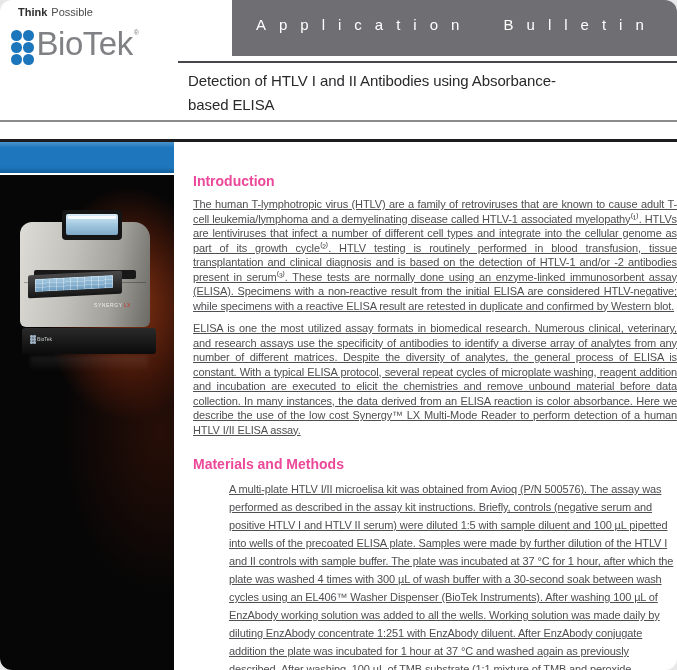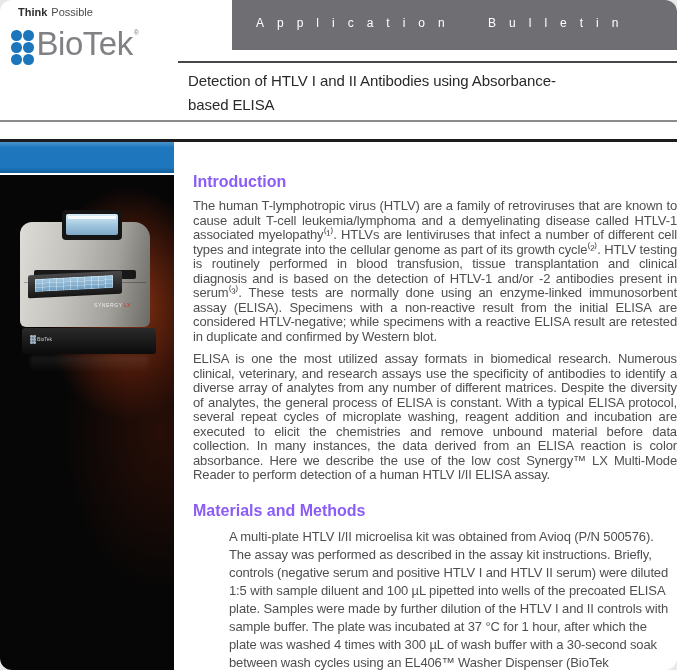--- a/index.html
+++ b/index.html
@@ -11,23 +11,23 @@
   }
   
   .tagline{position:absolute;left:18px;top:6px;font-size:11px;color:#4c4c4e;}
   .tagline .tg-bold{font-weight:bold;color:#2e2e30;margin-right:4px;}
   .logo{position:absolute;left:11px;top:27px;display:flex;align-items:flex-start;}
   .dots{display:grid;grid-template-columns:repeat(2,10.5px);grid-auto-rows:10.5px;gap:1.6px;margin-top:3px;}
   .dots i{display:block;width:10.5px;height:10.5px;border-radius:50%;background:#1c76bc;}
   .logo-text{font-size:33px;line-height:33px;color:#808184;letter-spacing:-0.5px;margin-left:3px;}
   .reg{font-size:7px;color:#808184;margin-left:1px;margin-top:2px;}
   .banner{
-    position:absolute;left:232px;top:0;width:445px;height:50px;background:#6f6e72;
+    position:absolute;left:232px;top:0;width:445px;height:56px;background:#6f6e72;
     color:#ffffff;box-sizing:border-box;padding:16px 0 0 24px;
-    font-size:12px;letter-spacing:13px;word-spacing:14px;white-space:nowrap;overflow:hidden;
+    font-size:15px;letter-spacing:13px;word-spacing:14px;white-space:nowrap;overflow:hidden;
   }
   
   .rule{position:absolute;background:#3f3f41;}
   .rule-a{left:178px;top:61px;width:499px;height:2px;background:#48464a;}
   .rule-b{left:0;top:120px;width:677px;height:2px;background:#8c8b8e;}
   .rule-c{left:0;top:139px;width:677px;height:2.5px;background:#1c1c1e;}
   .title{
     position:absolute;left:188px;top:69px;width:489px;margin:0;
     font-size:15px;line-height:24px;font-weight:normal;color:#2a282b;
     white-space:pre-line;letter-spacing:-0.1px;
@@ -82,26 +82,27 @@
   .base-logo{position:absolute;left:8px;top:7px;display:flex;align-items:center;color:#c9ccce;font-size:5px;}
   .base-dots{display:grid;grid-template-columns:repeat(2,2.5px);grid-auto-rows:2.5px;gap:0.6px;margin-right:1.5px;}
   .base-dots i{display:block;width:2.5px;height:2.5px;border-radius:50%;background:#9fb3c4;}
   .reflection{
     position:absolute;left:10px;top:146px;width:118px;height:16px;
     background:linear-gradient(rgba(140,140,140,0.16),rgba(0,0,0,0));filter:blur(2px);
   }
   
   .content{position:absolute;left:193px;top:142px;width:484px;color:#4f4e51;}
   .content h2{
-    margin:31px 0 0 0;font-size:16px;color:#8b5cf6;letter-spacing:0;
+    margin:31px 0 0 0;font-size:14px;color:#ec4899;letter-spacing:0;
   }
   .content h2.h2-methods{margin-top:19px;}
   .content p{
-    margin:8px 0 0 0;font-size:13px;line-height:14.5px;letter-spacing:-0.12px;
+    margin:8px 0 0 0;font-size:11px;line-height:14.5px;letter-spacing:-0.12px;
     text-align:justify;
+    text-decoration:underline;
   }
   .content p.gap{}
   .content p.ragged{text-align:left;line-height:18px;margin-left:36px;}
 </style>
 </head>
 <body>
 
 <div class="page">
 
   <div class="tagline">

